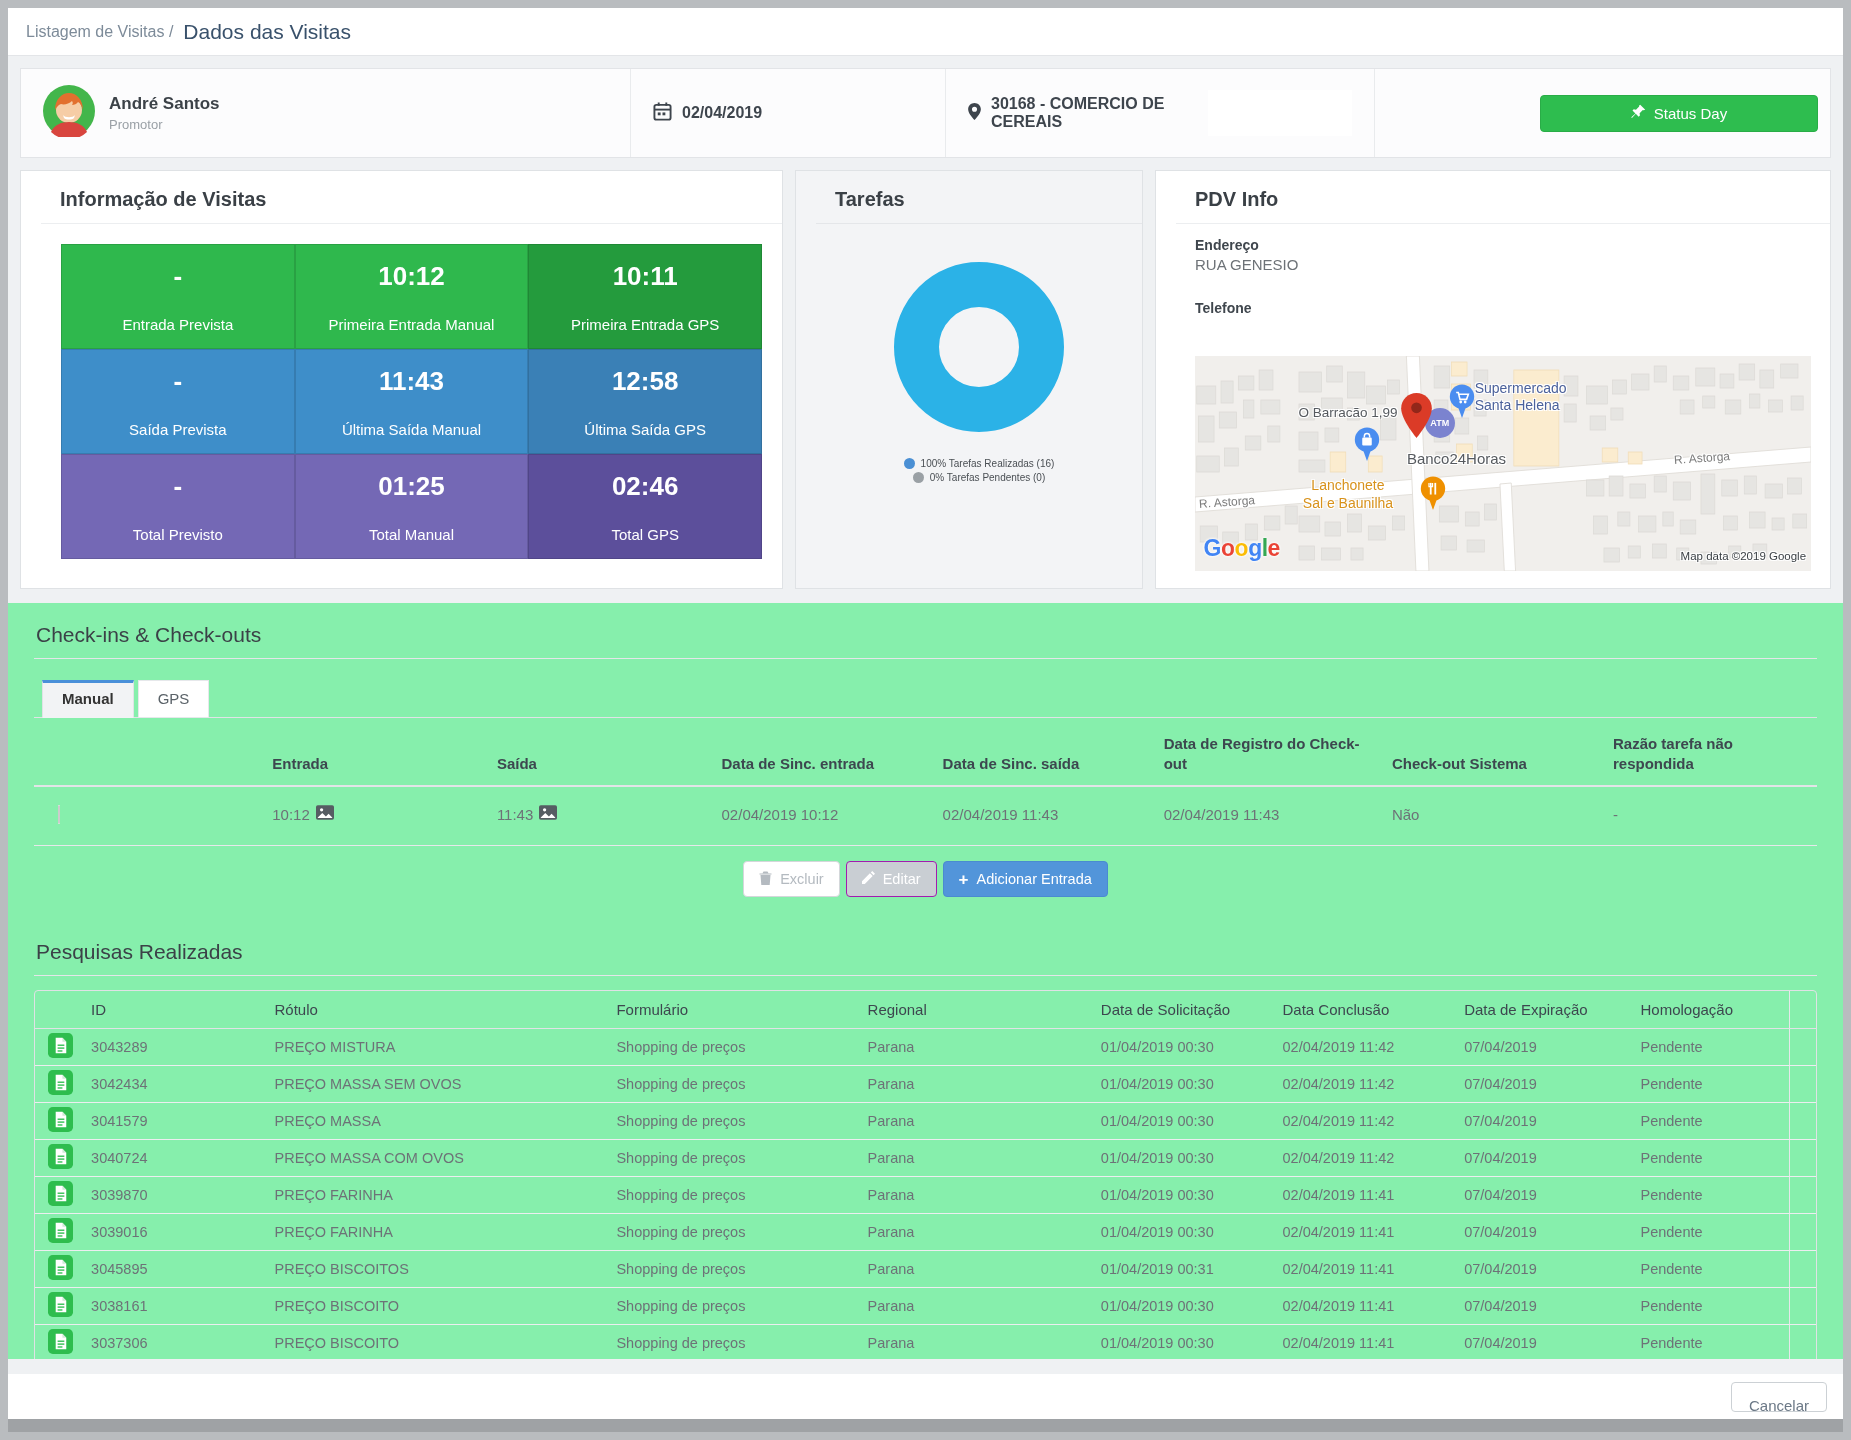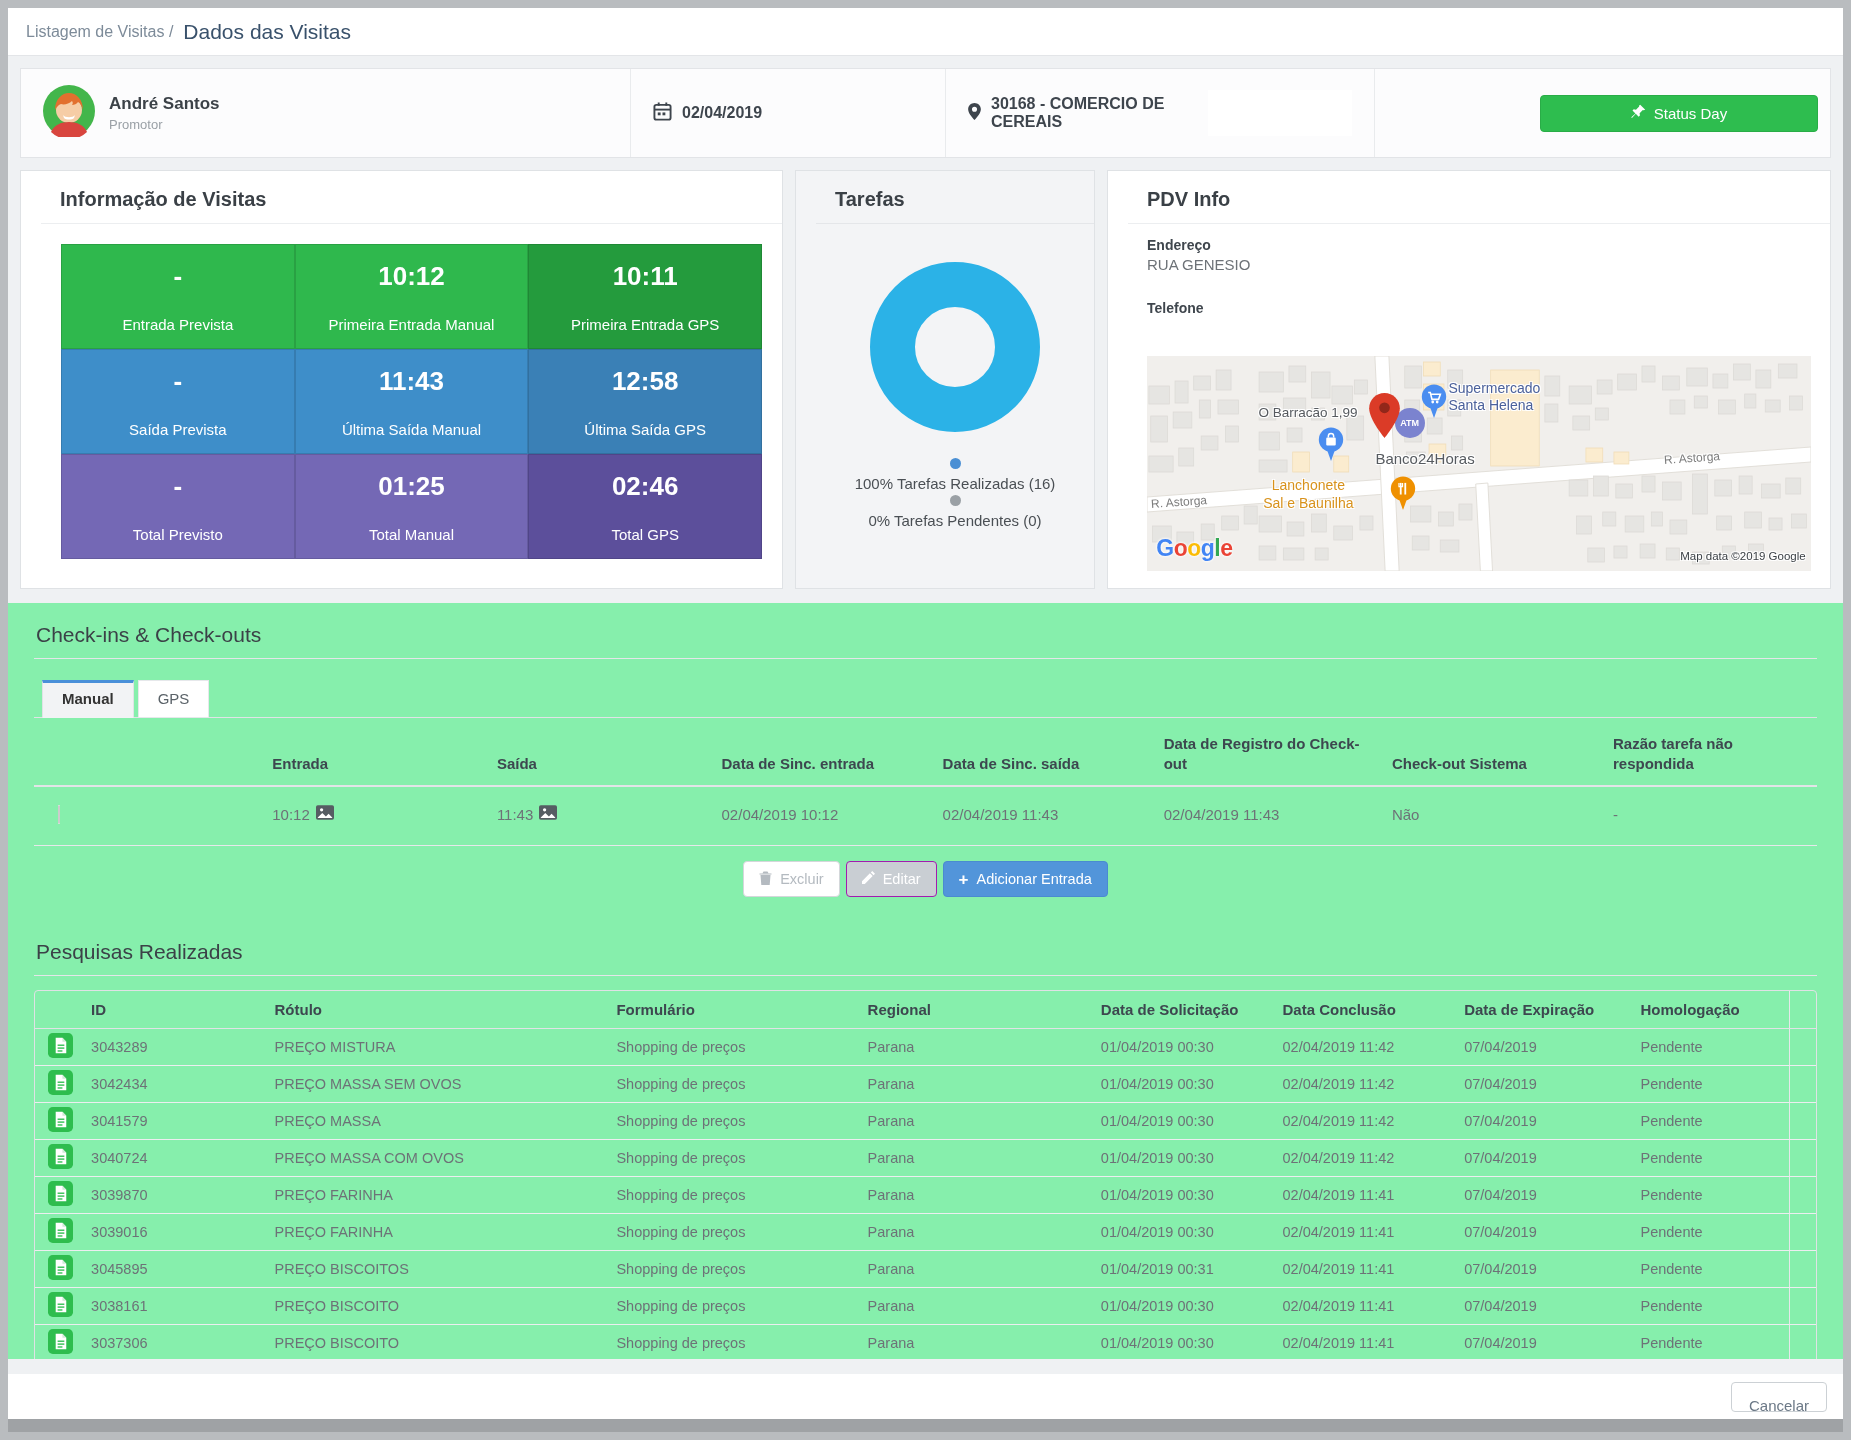--- a/index.html
+++ b/index.html
@@ -28,34 +28,34 @@
   .user-role { font-size:13px; color:#9aa0a6; margin-top:3px; }
   .date-field,.loc-field { display:flex; align-items:center; gap:10px; font-size:16px; font-weight:700; color:#3e454d; cursor:pointer; }
   .white-patch { width:168px; height:46px; background:#fff; margin-left:6px; }
   .btn-status { width:278px; height:37px; background:#2ebd4f; border:1px solid #29ad47; border-radius:4px;
     color:#fff; font-size:15px; display:flex; align-items:center; justify-content:center; gap:8px; cursor:pointer; }
 
   .panels-row { display:flex; gap:12px; margin-top:12px; align-items:stretch; }
   .panel { background:#fff; border:1px solid #dfe2e5;padding-left:20px; }
   .panel-title { font-size:20px; font-weight:700; color:#3a4046; padding:17px 19px 12px; border-bottom:1px solid #eceef0; }
   .panel-info { width:763px; }
-  .panel-tasks { width:300px; background:#f3f4f6; }
+  .panel-tasks { width:348px; background:#f3f4f6; }
   .panel-tasks .panel-title { border-bottom-color:#e4e6e9; }
   .panel-pdv { flex:1; }
 
   .tiles { display:grid; grid-template-columns:repeat(3,1fr); margin:20px; }
   .tile { height:105px; color:#fff; text-align:center; border:1px solid rgba(0,0,0,.12);
     display:flex; flex-direction:column; align-items:center; padding-top:16px; }
   .tile-value { font-size:26px; font-weight:700; }
   .tile-label { font-size:15px; margin-top:24px; }
 
   .tasks-body { padding:10px 0 0; }
   .donut { width:170px; height:170px; border:45px solid #2bb2e7; border-radius:50%; margin:28px auto 0; }
   .legend { margin-top:26px; text-align:center; }
-  .legend-line { font-size:15px; color:#4a4f54; margin-top:3px; display:flex; align-items:center; justify-content:center; gap:6px;flex-direction:column; }
+  .legend-line { font-size:10px; color:#4a4f54; margin-top:3px; display:flex; align-items:center; justify-content:center; gap:6px; }
   .dot { width:11px; height:11px; border-radius:50%; display:inline-block; }
   .dot-done { background:#4a8fd4; }
   .dot-pending { background:#9aa0a5; }
 
   .pdv-body { padding:13px 19px 17px; }
   .pdv-label { font-size:14px; font-weight:700; color:#3f464d; }
   .pdv-value { font-size:15px; color:#6d7277; margin-top:3px; }
   .pdv-phone { margin-top:27px; }
 
   
@@ -104,21 +104,21 @@
 
   .row-actions { display:flex; justify-content:center; gap:6px; padding:15px 4px 19px; }
   .btn { height:36px; border-radius:4px; font-size:14.5px; display:inline-flex; align-items:center; gap:8px;
     padding:0 15px; cursor:pointer; }
   .btn-excluir { background:#fff; border:1px solid #d4d7da; color:#b4bac0; }
   .btn-editar { background:#c9ced3; border:1px solid #a21caf; color:#fff; }
   .btn-adicionar { background:#5295da; border:1px solid #4a8bd0; color:#fff; }
   .plus-glyph { font-size:17px; font-weight:700; line-height:1; }
 
   .grid-container { border:1px solid #dfe2e5; border-radius:4px; margin-top:14px; overflow:hidden; }
-  .surveys-table th { text-align:left; font-size:15px; color:#3d474f; font-weight:700; padding:10px 8px; border-bottom:1px solid #e0e3e6; }
+  .surveys-table th { text-align:left; font-size:15px; color:#3d474f; font-weight:400; padding:10px 8px; border-bottom:1px solid #e0e3e6; }
   .surveys-table td { font-size:14.5px; color:#6d7277; padding:4px 8px; border-bottom:1px solid #eceef0; height:31px; }
   .surveys-table .icon-cell { padding-left:13px; }
   .surveys-table .filler { border-left:1px solid #e6e8ea; }
   .doc-icon { display:inline-flex; cursor:pointer; }
 
   .gap-band { height:15px; flex:0 0 15px; background:#eff1f3; }
   .footer-bar { height:45px; flex:0 0 45px; background:#fff; display:flex; align-items:center; justify-content:flex-end; padding:0 16px; }
   .btn-cancel { height:28px; padding:14px 17px; border:1px solid #ccd1d5; border-radius:4px; background:#fff; color:#6b7886;
     font-size:15px; cursor:pointer; }
   .bottom-strip { height:13px; flex:0 0 13px; background:#9fa2a5; }

